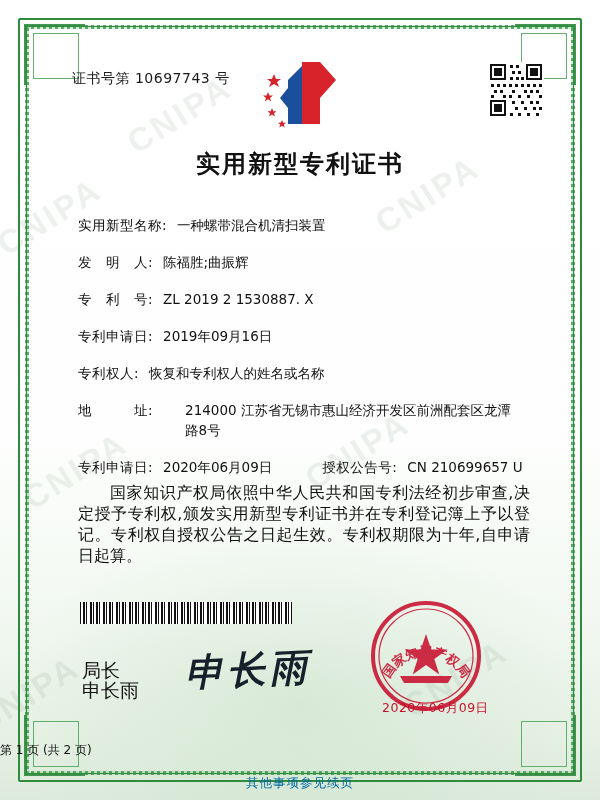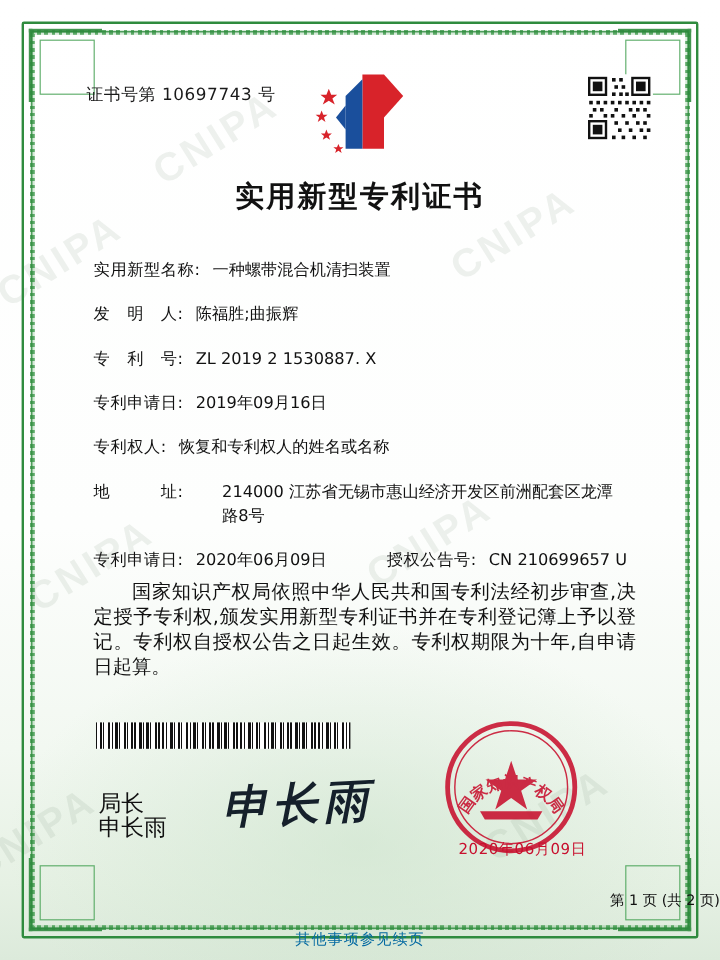--- a/index.html
+++ b/index.html
@@ -143,22 +143,22 @@
   .seal{
     position:absolute;left:360px;top:598px;width:138px;height:120px;
   }
   .seal-date{
     position:absolute;left:382px;top:700px;
     color:#c8102e;font-size:12.5px;font-family:"DejaVu Sans", sans-serif;
     letter-spacing:.5px;
   }
 
   .page-no{
-    position:absolute;left:0;right:0;top:742px;text-align:right;
-    font-family:"DejaVu Sans", sans-serif;font-size:12px;color:#111;margin-left:12px;
+    position:absolute;left:0;right:0;top:742px;text-align:left;
+    font-family:"DejaVu Sans", sans-serif;font-size:12px;color:#111;
   }
 
   .footer-note{
     position:absolute;left:0;right:0;top:775px;text-align:center;
     font-family:"DejaVu Sans", sans-serif;font-size:12.5px;color:#0369a1;
     letter-spacing:1px;
   }
 </style>
 </head>
 <body>

